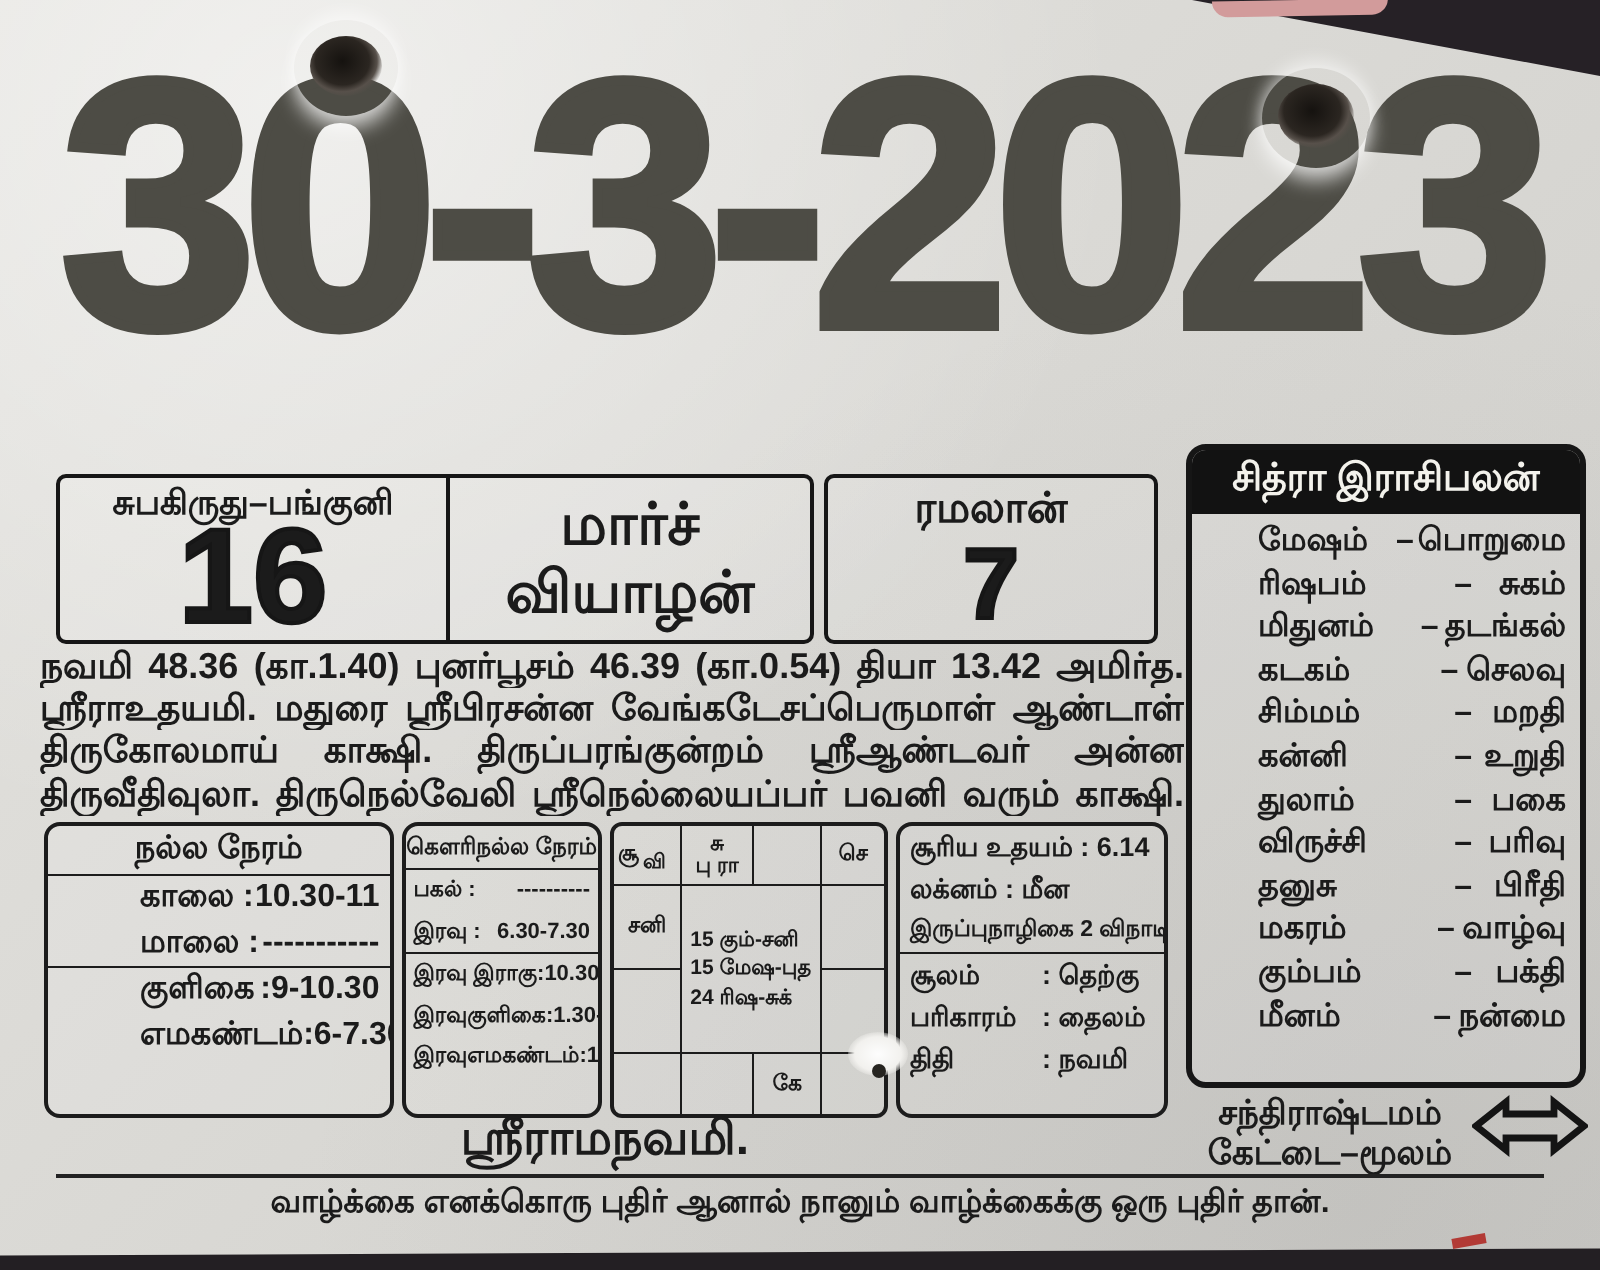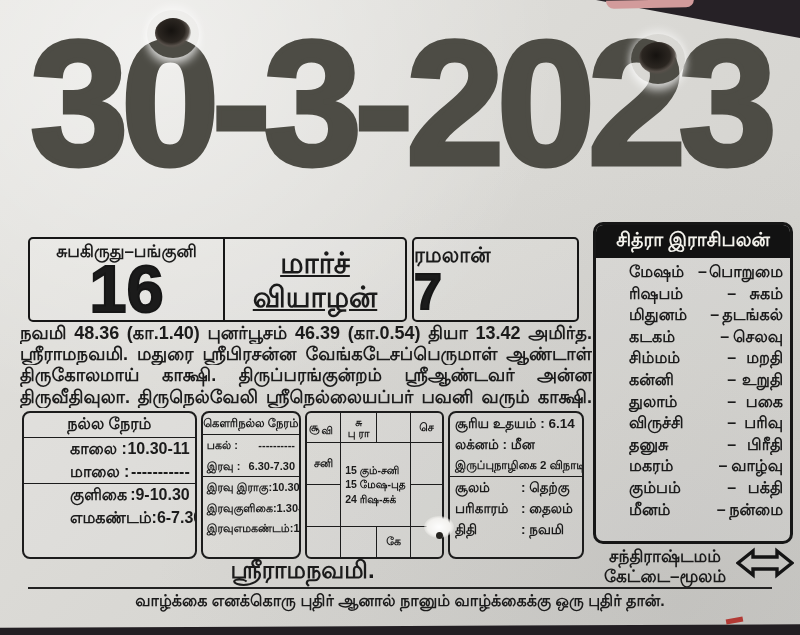--- a/index.html
+++ b/index.html
@@ -26,26 +26,26 @@
   .bottom-band{position:absolute;left:-4px;top:626px;width:810px;height:12px;background:#231f23;transform:rotate(-.25deg);}
   .red-dash{position:absolute;left:726px;top:618px;width:17px;height:5px;background:#b23a35;transform:rotate(-10deg);}
   
   .big-date{position:absolute;left:0;top:2px;width:800px;height:202px;line-height:202px;text-align:center;
     font-size:176px;font-weight:bold;letter-spacing:-7px;color:#4d4c45;
     -webkit-text-stroke:5px #4d4c45;}
   
   .hbox{position:absolute;top:237px;height:85px;border:2.5px solid #161616;border-radius:5px;
     background:rgba(255,255,255,.12);display:flex;box-sizing:border-box;}
   .hbox-left{left:28px;width:379px;}
-  .hbox-right{left:412px;width:167px;flex-direction:column;align-items:flex-start;justify-content:center;}
+  .hbox-right{left:412px;width:167px;flex-direction:column;align-items:center;justify-content:center;}
   .hcell1{width:195px;border-right:2px solid #161616;box-sizing:border-box;
     display:flex;flex-direction:column;align-items:center;justify-content:flex-start;padding-top:3px;}
   .hcell1-label{font-size:17px;font-weight:bold;white-space:nowrap;}
   .hcell1-num{font-size:67px;font-weight:bold;line-height:52px;-webkit-text-stroke:2px #161616;}
-  .hcell2{flex:1;display:flex;flex-direction:column;align-items:center;justify-content:center;gap:2px;text-decoration:underline;}
+  .hcell2{flex:1;display:flex;flex-direction:column;align-items:center;justify-content:center;gap:2px;}
   .hcell2 .hline{font-size:29px;font-weight:bold;line-height:32px;}
   .hbox-right .hlabel{font-size:21px;font-weight:bold;line-height:24px;}
   .hbox-right .hnum{font-size:50px;font-weight:bold;line-height:50px;-webkit-text-stroke:2px #161616;}
   
   .panel{position:absolute;left:593px;top:222px;width:200px;height:322px;border:3px solid #161616;
     border-radius:10px;box-sizing:border-box;background:rgba(255,255,255,.10);overflow:hidden;}
   .panel-title{background:#121212;color:#f3f2ec;font-weight:bold;font-size:19px;text-align:center;
     padding:4px 2px 5px;white-space:nowrap;overflow:hidden;}
   .panel-list{padding:3px 7px 0 7px;}
   .prow{display:flex;align-items:baseline;font-size:16px;font-weight:bold;line-height:21.6px;overflow:hidden;}
@@ -193,21 +193,21 @@
     <div>கேட்டை–மூலம்</div>
   </div>
   <div class="chandra-arrow">
     <svg width="58" height="34" viewBox="0 0 58 34">
       <path d="M2,17 L17,5 L17,11 L41,11 L41,5 L56,17 L41,29 L41,23 L17,23 L17,29 Z" fill="none" stroke="#141414" stroke-width="3.4" stroke-linejoin="miter"></path>
     </svg>
   </div>
 
   <div class="para">
     <div class="para-line">நவமி 48.36 (கா.1.40) புனர்பூசம் 46.39 (கா.0.54) தியா 13.42 அமிர்த.</div>
-    <div class="para-line">ஸ்ரீராமநவமி. மதுரை ஸ்ரீபிரசன்ன வேங்கடேசப்பெருமாள் ஆண்டாள்</div>
+    <div class="para-line">ஸ்ரீராஉதயமி. மதுரை ஸ்ரீபிரசன்ன வேங்கடேசப்பெருமாள் ஆண்டாள்</div>
     <div class="para-line">திருகோலமாய் காக்ஷி. திருப்பரங்குன்றம் ஸ்ரீஆண்டவர் அன்ன வாகனத்தில்</div>
     <div class="para-line">திருவீதிவுலா. திருநெல்வேலி ஸ்ரீநெல்லையப்பர் பவனி வரும் காக்ஷி.</div>
   </div>
 
   <div class="tables">
 
     <div class="tbox boxA">
       <div class="tbl-title">நல்ல நேரம்</div>
       <div class="trow">
           <span>காலை :</span>

